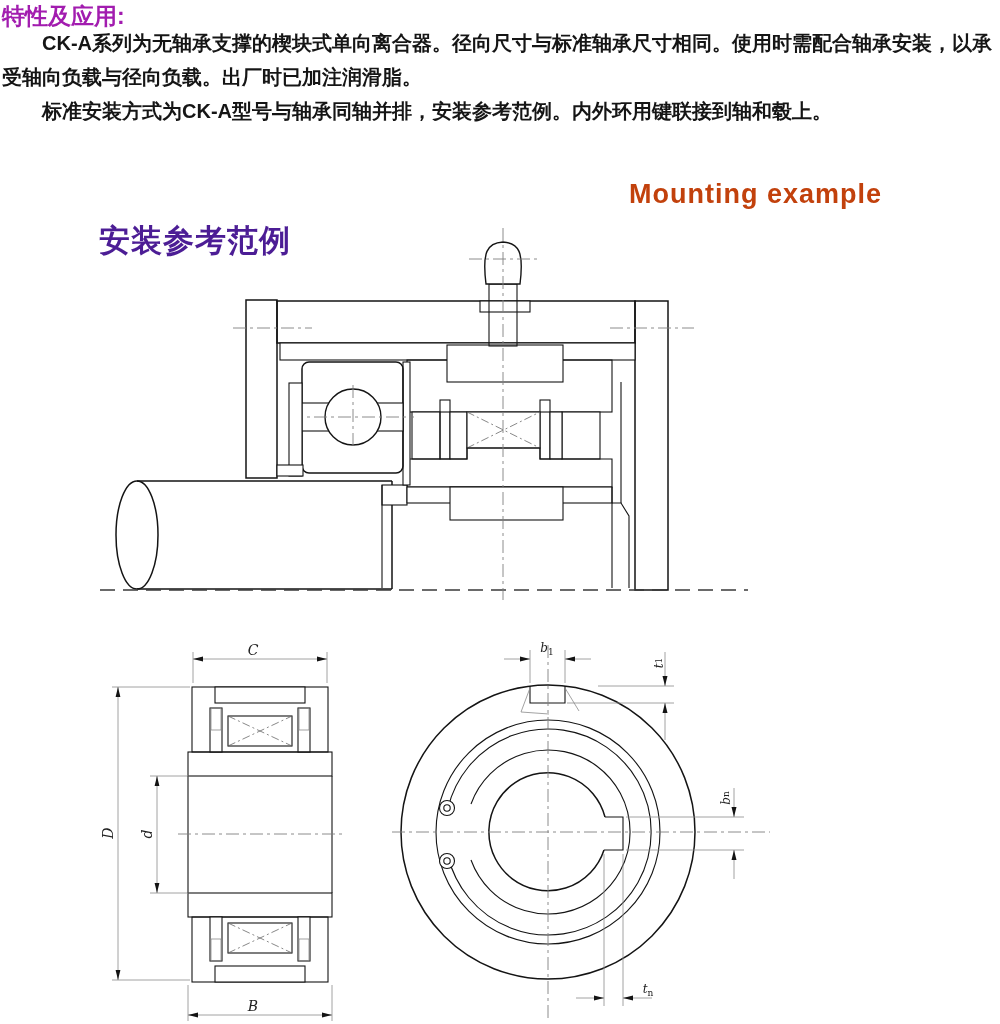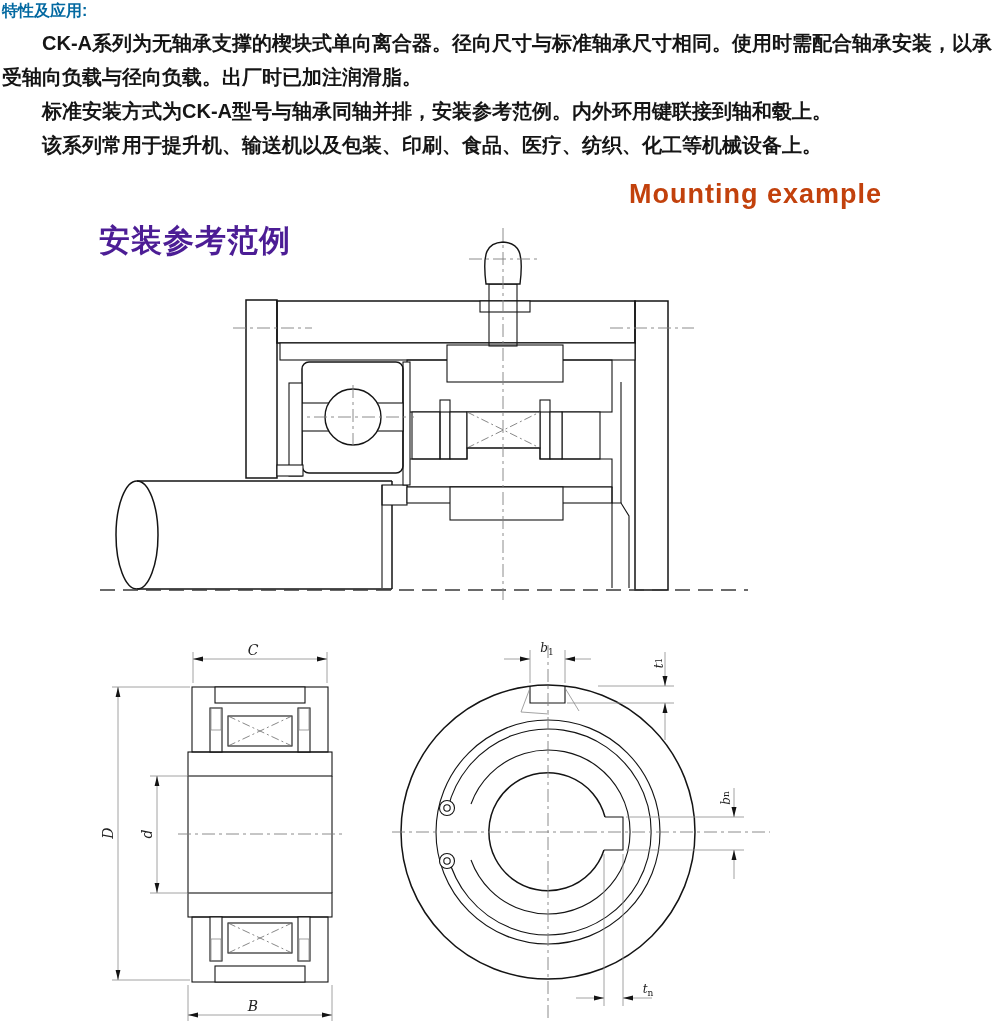--- a/index.html
+++ b/index.html
@@ -1,18 +1,18 @@
 <!DOCTYPE html>
 <html><head>
 <meta charset="utf-8">
 <style>
   html,body{margin:0;padding:0;background:#fff;}
   .page{position:relative;width:1000px;height:1024px;background:#fff;overflow:hidden;
         font-family:"Liberation Sans","DejaVu Sans",sans-serif;}
-  .feature-title{position:absolute;left:2px;top:1px;font-size:16px;font-weight:bold;color:#0369a1;}
+  .feature-title{position:absolute;left:2px;top:1px;font-size:23px;font-weight:bold;color:#a21caf;}
   .body-text{position:absolute;left:2px;top:26px;width:996px;font-size:20px;color:#151515;line-height:34px;font-weight:bold;}
   .body-text p{margin:0;text-indent:2em;}
   .sec-title-zh{position:absolute;left:99px;top:176px;font-size:31px;font-weight:bold;color:#4c1d95;letter-spacing:1px;margin-top:44px;}
   .sec-title-en{position:absolute;left:629px;top:179px;font-size:27px;font-weight:bold;color:#c2410c;letter-spacing:1px;}
   svg.dwg{position:absolute;}
   
   .o{fill:none;stroke:#141414;stroke-width:1.5;}
   .o1{fill:none;stroke:#141414;stroke-width:1.1;}
   .w{fill:#ffffff;stroke:#141414;stroke-width:1.1;}
   .w2{fill:#ffffff;stroke:#141414;stroke-width:1.4;}
@@ -29,21 +29,20 @@
 </style>
 </head>
 <body>
 
 <div class="page">
 
   <div class="feature-title">特性及应用:</div>
   <div class="body-text">
     <p>CK-A系列为无轴承支撑的楔块式单向离合器。径向尺寸与标准轴承尺寸相同。使用时需配合轴承安装，以承受轴向负载与径向负载。出厂时已加注润滑脂。</p>
     <p>标准安装方式为CK-A型号与轴承同轴并排，安装参考范例。内外环用键联接到轴和毂上。</p>
-    <p>该系列常用于提升机、输送机以及包装、印刷、食品、医疗、纺织、化工等机械设备上。</p>
   </div>
   <div class="sec-title-zh">安装参考范例</div>
   <div class="sec-title-en">Mounting example</div>
 
   <svg class="dwg" style="left:88px;top:222px;" width="672" height="386" viewBox="88 222 672 386">
     <defs>
       <pattern id="hUp" width="11" height="11" patternUnits="userSpaceOnUse">
         <path d="M-1,12 L12,-1" stroke="#3a3a3a" stroke-width="0.8"></path>
       </pattern>
       <pattern id="hUpWide" width="15" height="15" patternUnits="userSpaceOnUse">

